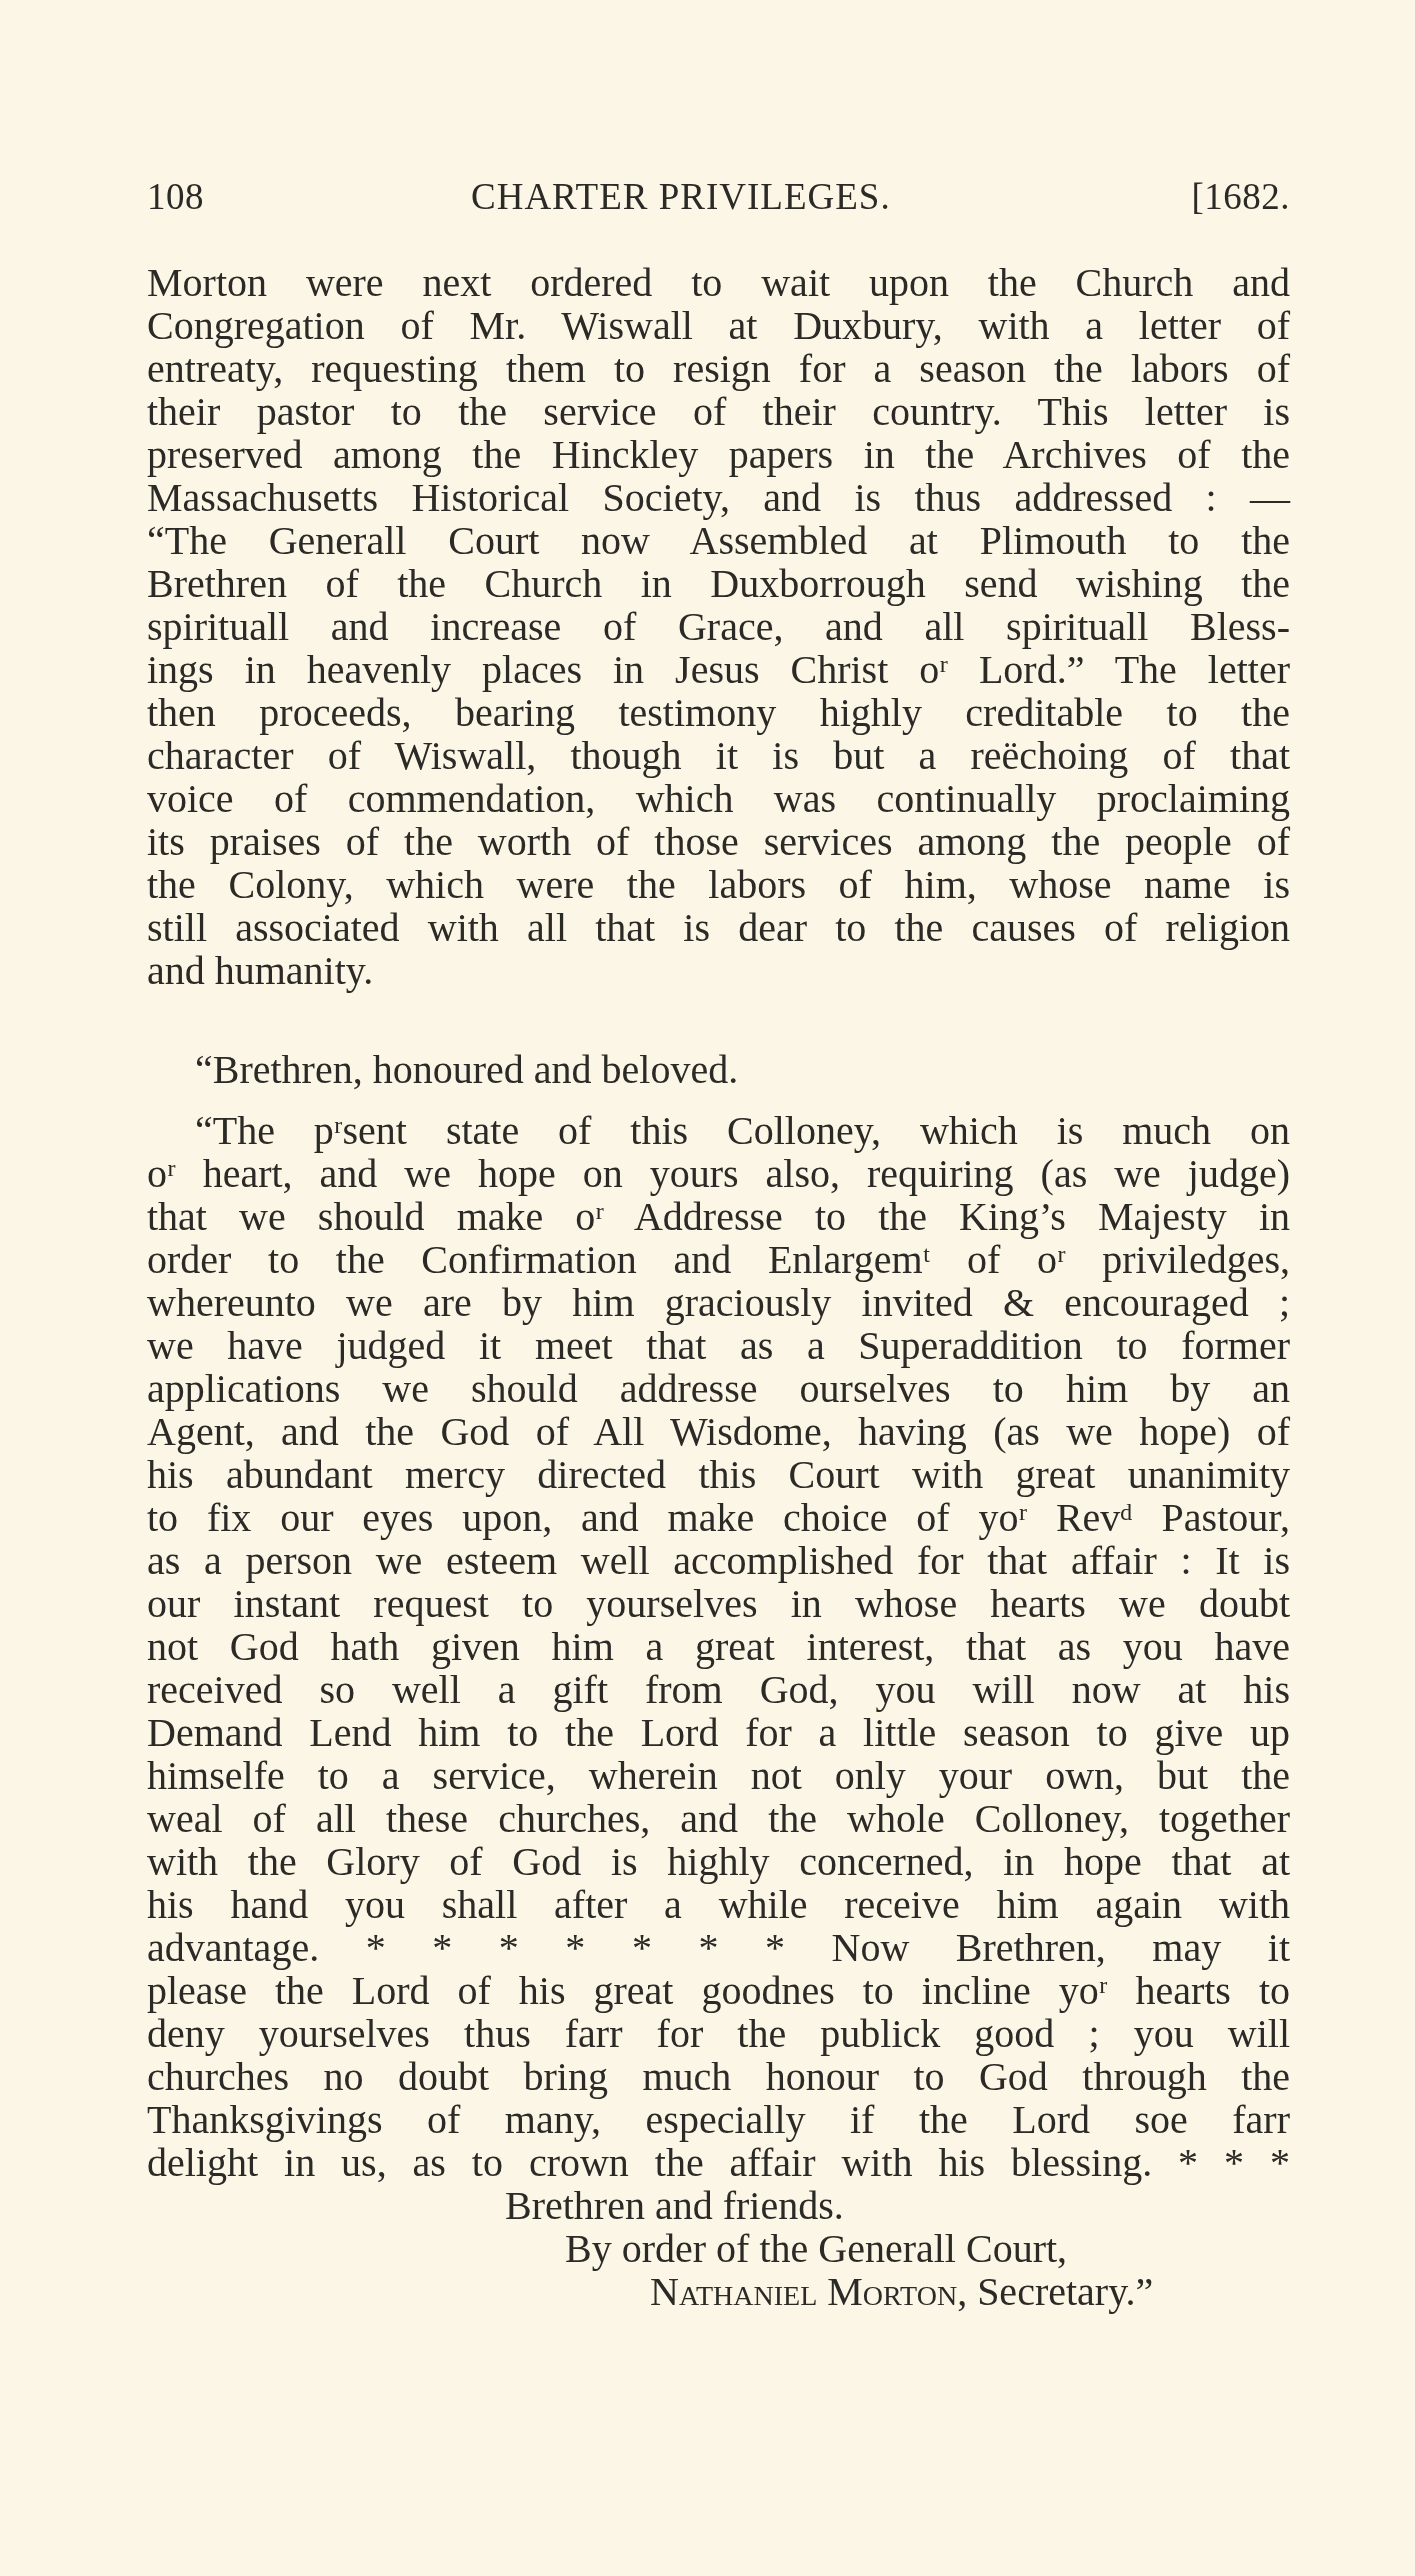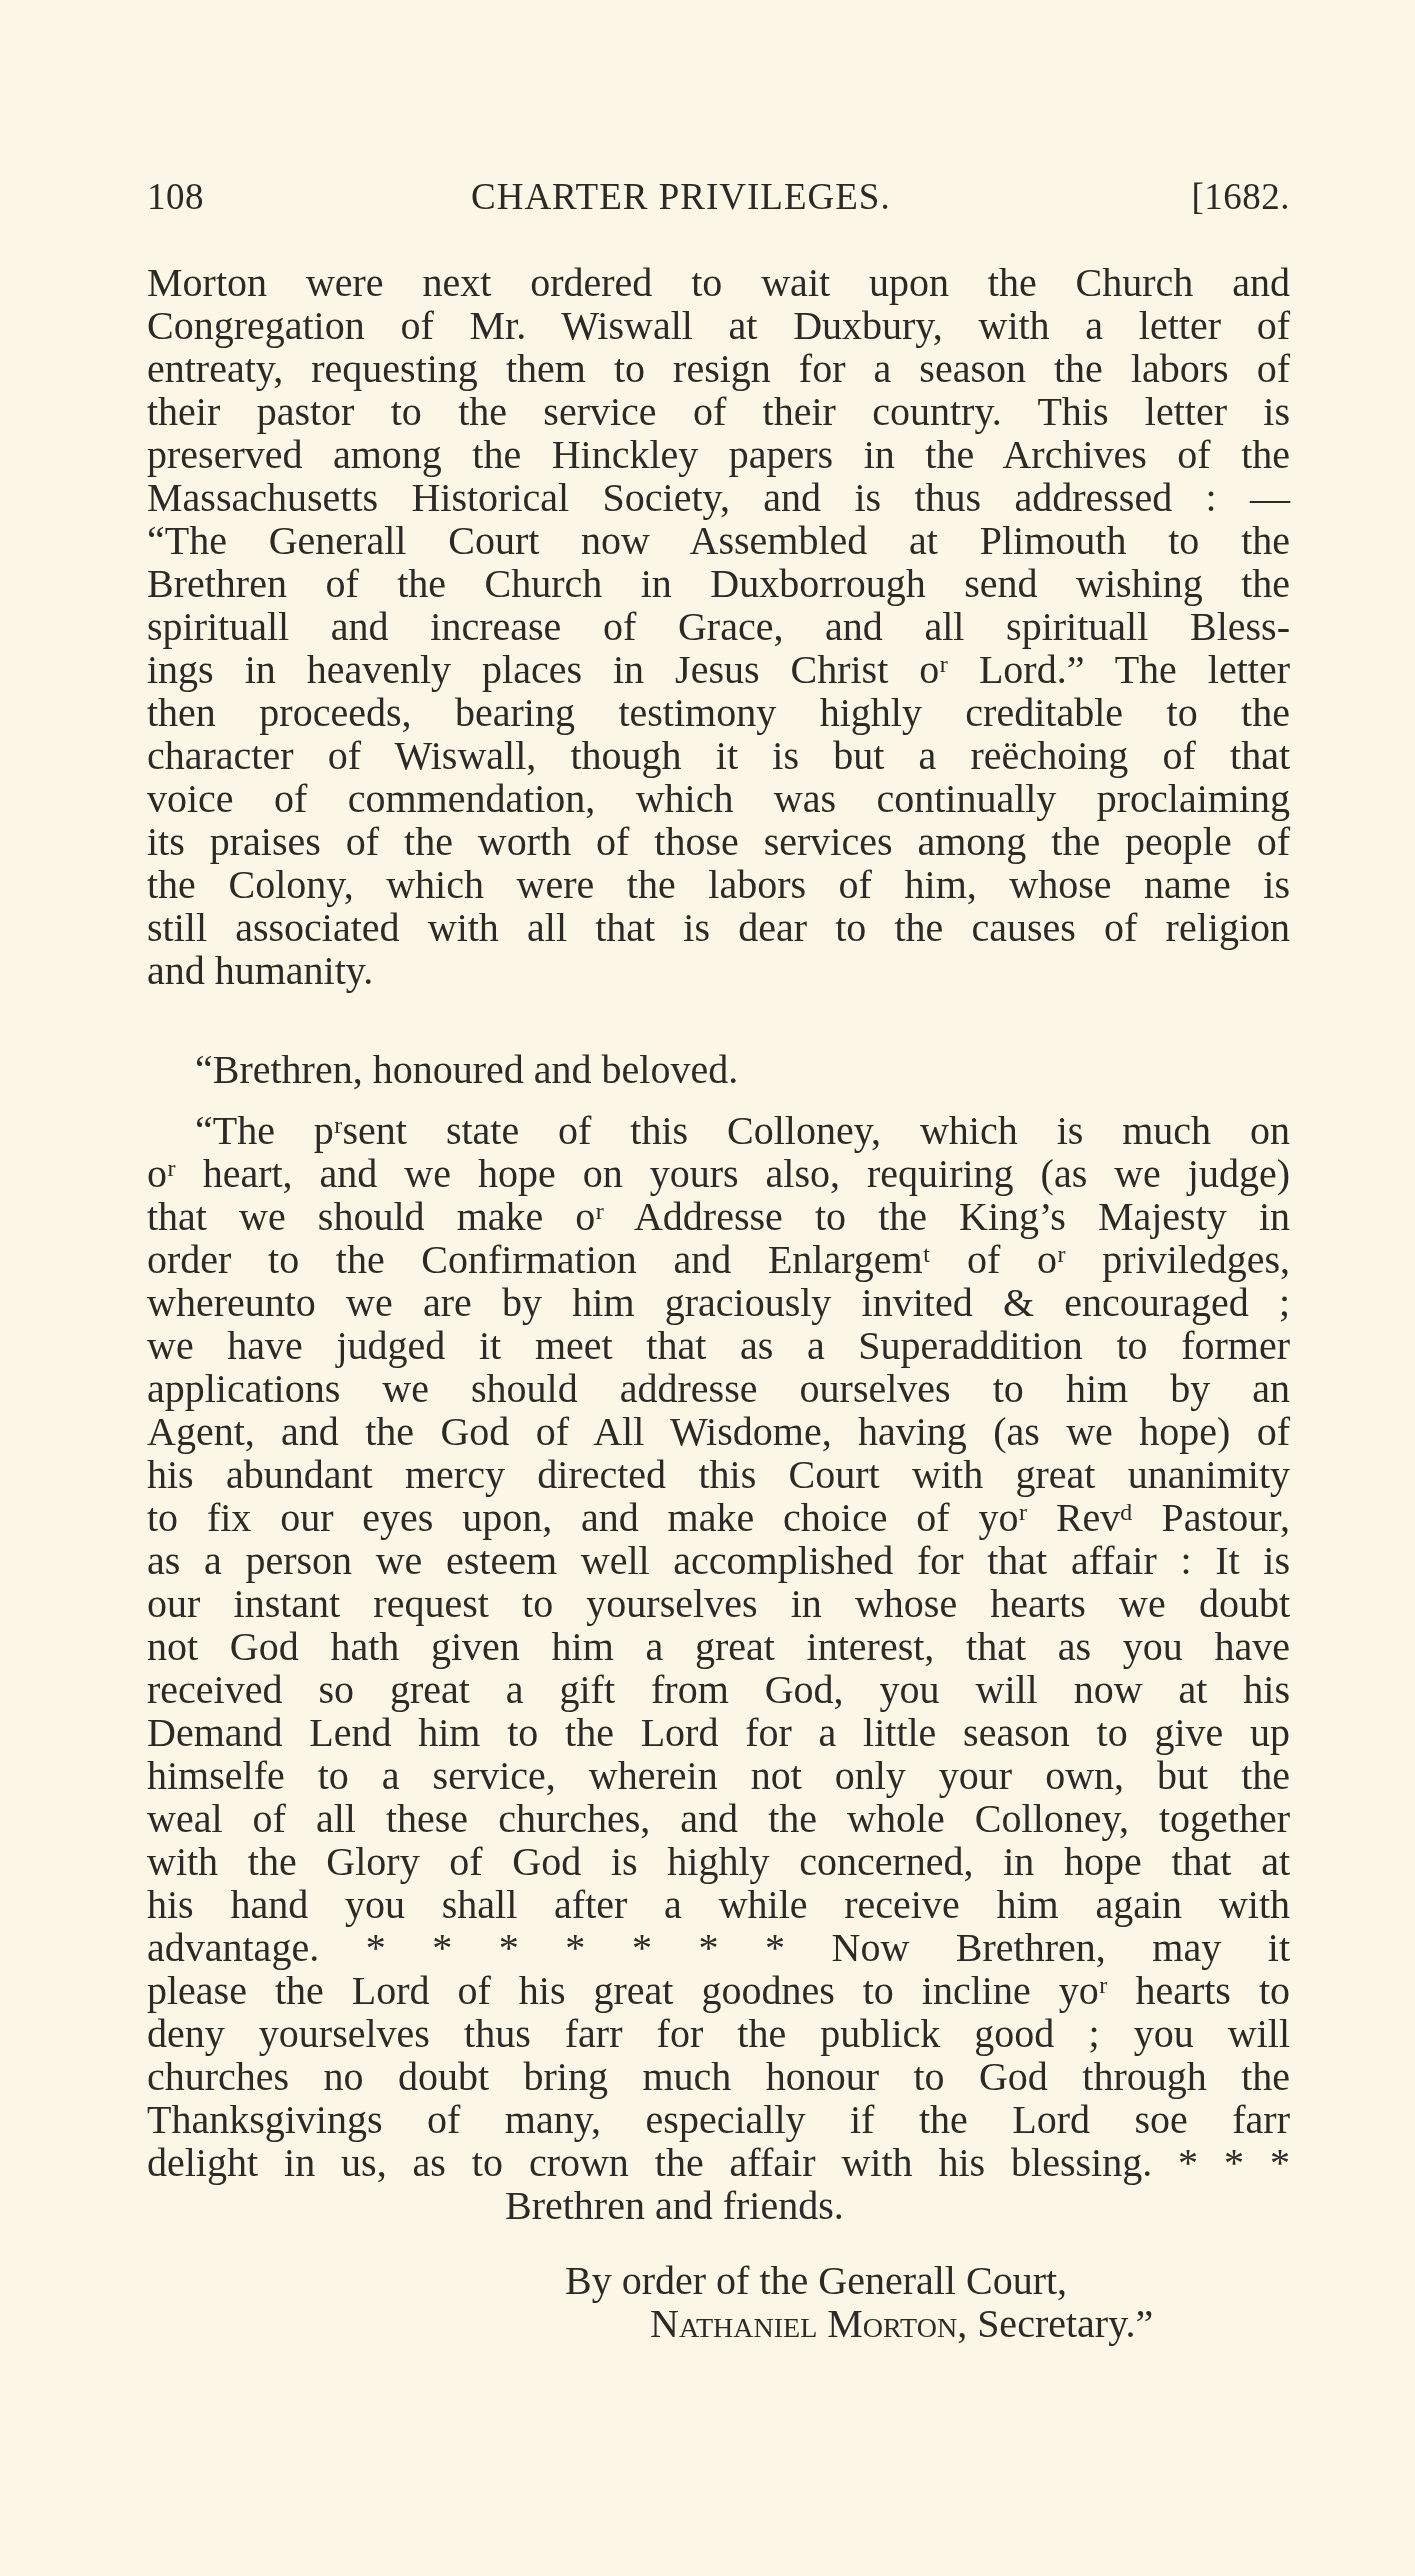--- a/index.html
+++ b/index.html
@@ -23,21 +23,21 @@
     .body {
       position: absolute; top: 261px; left: 0; width: 1143px;
       font-size: 40px; line-height: 43px;
     }
     .line { display: block; text-align: justify; text-align-last: justify; white-space: nowrap; height: 43px; }
     .line.last { text-align-last: left; }
     .line.indent { padding-left: 48px; }
     .gap { height: 56px; }
     .sc { font-variant: small-caps; }
     .closing1 { padding-left: 358px; }
-    .closing2 { padding-left: 418px; margin-top: 32px; }
+    .closing2 { padding-left: 418px; }
     .closing3 { padding-left: 503px; }
   </style>
 </head>
 <body>
 
 <div class="page">
   <div class="running-head">
     <span class="num">108</span>
     <span class="title">CHARTER PRIVILEGES.</span>
     <span class="year">[1682.</span>
@@ -75,21 +75,21 @@
       <span class="line">order to the Confirmation and Enlargemᵗ of oʳ priviledges,</span>
       <span class="line">whereunto we are by him graciously invited &amp; encouraged ;</span>
       <span class="line">we have judged it meet that as a Superaddition to former</span>
       <span class="line">applications we should addresse ourselves to him by an</span>
       <span class="line">Agent, and the God of All Wisdome, having (as we hope) of</span>
       <span class="line">his abundant mercy directed this Court with great unanimity</span>
       <span class="line">to fix our eyes upon, and make choice of yoʳ Revᵈ Pastour,</span>
       <span class="line">as a person we esteem well accomplished for that affair : It is</span>
       <span class="line">our instant request to yourselves in whose hearts we doubt</span>
       <span class="line">not God hath given him a great interest, that as you have</span>
-      <span class="line">received so great a gift from God, you will now at his</span>
+      <span class="line">received so well a gift from God, you will now at his</span>
       <span class="line">Demand Lend him to the Lord for a little season to give up</span>
       <span class="line">himselfe to a service, wherein not only your own, but the</span>
       <span class="line">weal of all these churches, and the whole Colloney, together</span>
       <span class="line">with the Glory of God is highly concerned, in hope that at</span>
       <span class="line">his hand you shall after a while receive him again with</span>
       <span class="line">advantage.  *   *   *   *   *   *   *  Now Brethren, may it</span>
       <span class="line">please the Lord of his great goodnes to incline yoʳ hearts to</span>
       <span class="line">deny yourselves thus farr for the publick good ; you will</span>
       <span class="line">churches no doubt bring much honour to God through the</span>
       <span class="line">Thanksgivings of many, especially if the Lord soe farr</span>

